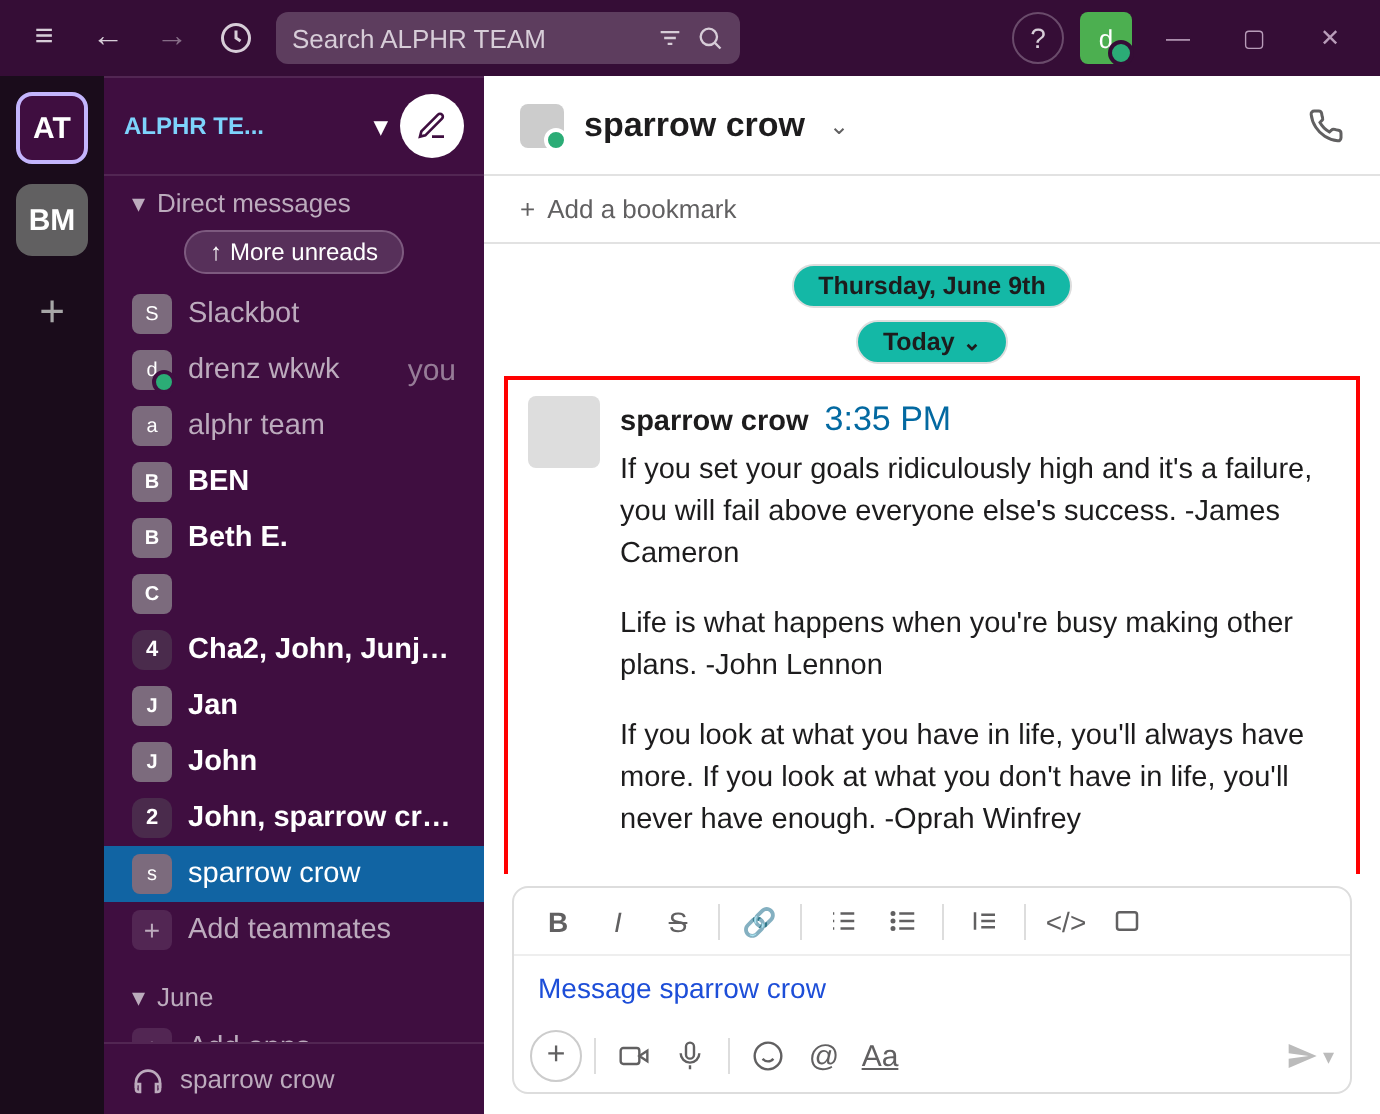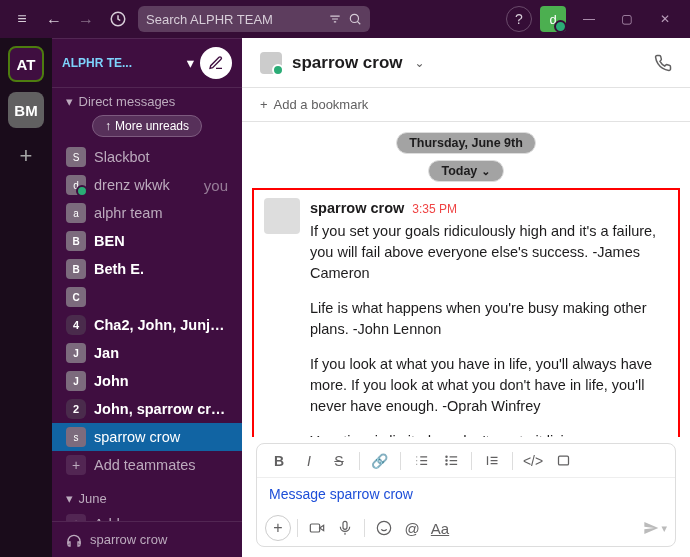--- a/index.html
+++ b/index.html
@@ -11,21 +11,21 @@
 .search-box input{flex:1;background:none;border:none;outline:none;color:#d7cdd8;font-size:13px}
 .search-box input::placeholder{color:#d7cdd8}
 .tb-spacer{flex:1}
 .help-btn{width:26px;height:26px;border:1px solid #6a4b6b;border-radius:50%;display:flex;align-items:center;justify-content:center;color:#d7cdd8;font-size:14px}
 .user-badge{width:26px;height:26px;background:#4caf50;border-radius:4px;display:flex;align-items:center;justify-content:center;color:#fff;font-size:13px;position:relative}
 .user-badge::after{content:"";position:absolute;bottom:-1px;right:-1px;width:9px;height:9px;background:#2bac76;border:2px solid #350d36;border-radius:50%}
 .win-ctrl{width:30px;height:30px;color:#b89cb9;display:flex;align-items:center;justify-content:center;font-size:12px}
 .body{flex:1;display:flex;overflow:hidden}
 .rail{width:52px;background:#1a0c1b;display:flex;flex-direction:column;align-items:center;padding-top:8px;gap:10px}
 .rail-ws{width:36px;height:36px;border-radius:8px;display:flex;align-items:center;justify-content:center;color:#fff;font-size:15px;font-weight:600}
-.rail-ws.current{background:#3f0e40;border:2px solid #4d7c0f}
+.rail-ws.current{background:#3f0e40;border:2px solid #c4b5fd}
 .rail-ws.other{background:#616061}
 .rail-add{width:36px;height:36px;color:#a6a6a6;display:flex;align-items:center;justify-content:center;font-size:22px}
 .sidebar{width:190px;background:#3f0e40;color:#bcabbd;display:flex;flex-direction:column;overflow:hidden;font-size:14.5px}
 .sb-header{height:50px;display:flex;align-items:center;padding:0 10px;gap:6px;border-bottom:1px solid #522653;border-top:1px solid #522653}
 .sb-title{color:#7dd3fc;font-weight:700;font-size:12px;flex:1;white-space:nowrap;overflow:hidden;text-overflow:ellipsis}
 .sb-compose{width:32px;height:32px;background:#fff;border-radius:50%;display:flex;align-items:center;justify-content:center;color:#3f0e40;font-size:16px}
 .sb-list{flex:1;overflow:hidden;padding-top:2px}
 .sb-section-hdr{padding:4px 14px;font-size:13px;color:#bcabbd;display:flex;align-items:center;gap:6px}
 .unreads-pill{margin:2px auto 6px;background:#57305a;border:1px solid #7d5a7f;color:#fff;border-radius:16px;padding:3px 12px;font-size:12px;display:flex;align-items:center;gap:4px;width:fit-content}
 .sb-item{height:28px;display:flex;align-items:center;padding:0 14px;gap:8px;white-space:nowrap;overflow:hidden;cursor:pointer}
@@ -41,28 +41,28 @@
 .sb-huddle{height:36px;border-top:1px solid #522653;display:flex;align-items:center;padding:0 14px;gap:8px;font-size:13px}
 .main{flex:1;display:flex;flex-direction:column;background:#fff;overflow:hidden}
 .ch-header{height:50px;border-bottom:1px solid #e2e2e2;display:flex;align-items:center;padding:0 18px;gap:10px}
 .ch-avatar{width:22px;height:22px;border-radius:4px;background:#ccc;position:relative}
 .ch-avatar::after{content:"";position:absolute;bottom:-2px;right:-2px;width:8px;height:8px;background:#2bac76;border:2px solid #fff;border-radius:50%}
 .ch-name{font-weight:900;font-size:17px;color:#1d1c1d}
 .ch-caret{font-size:12px;color:#616061;margin-left:2px}
 .ch-call{margin-left:auto;color:#616061;font-size:18px}
 .bm-bar{height:34px;border-bottom:1px solid #e2e2e2;display:flex;align-items:center;padding:0 18px;font-size:13px;color:#616061;gap:6px}
 .msgs{flex:1;overflow:auto;padding:8px 4px 4px}
-.date-pill{margin:2px auto;border:1px solid #ddd;border-radius:16px;padding:3px 12px;font-size:12.5px;color:#1d1c1d;font-weight:700;width:fit-content;display:flex;align-items:center;gap:4px;background:#a3a3a3}
+.date-pill{margin:2px auto;border:1px solid #ddd;border-radius:16px;padding:3px 12px;font-size:12.5px;color:#1d1c1d;font-weight:700;width:fit-content;display:flex;align-items:center;gap:4px;background:#14b8a6}
 .hl-box{border:2px solid #ff0000;margin:6px 6px 4px;padding:8px 10px}
 .msg{display:flex;gap:10px}
 .msg-avatar{width:36px;height:36px;border-radius:4px;background:#ddd;flex-shrink:0}
 .msg-body{flex:1;font-size:14.5px;color:#1d1c1d;line-height:1.45}
 .msg-head{display:flex;align-items:baseline;gap:8px;margin-bottom:2px}
 .msg-author{font-weight:900}
-.msg-time{font-size:12px;color:#ef4444}
+.msg-time{font-size:17px;color:#0369a1}
 .msg-p{margin-bottom:14px}
 .msg-p:last-child{margin-bottom:0}
 .composer{border:1px solid #ddd;border-radius:8px;margin:6px 14px 10px;display:flex;flex-direction:column}
 .fmt-bar{height:34px;border-bottom:1px solid #eee;display:flex;align-items:center;padding:0 8px;gap:2px;color:#616061}
 .fmt-btn{width:28px;height:26px;display:flex;align-items:center;justify-content:center;font-size:14px;border-radius:4px}
 .fmt-sep{width:1px;height:18px;background:#ddd;margin:0 4px}
 .comp-input{padding:8px 12px;font-size:14px;color:#1d4ed8;min-height:28px}
 .comp-actions{height:36px;display:flex;align-items:center;padding:0 8px;gap:2px;color:#616061}
 .comp-add{width:26px;height:26px;border:1px solid #ccc;border-radius:50%;display:flex;align-items:center;justify-content:center;font-size:16px}
 .comp-sep{width:1px;height:18px;background:#ddd;margin:0 4px}

